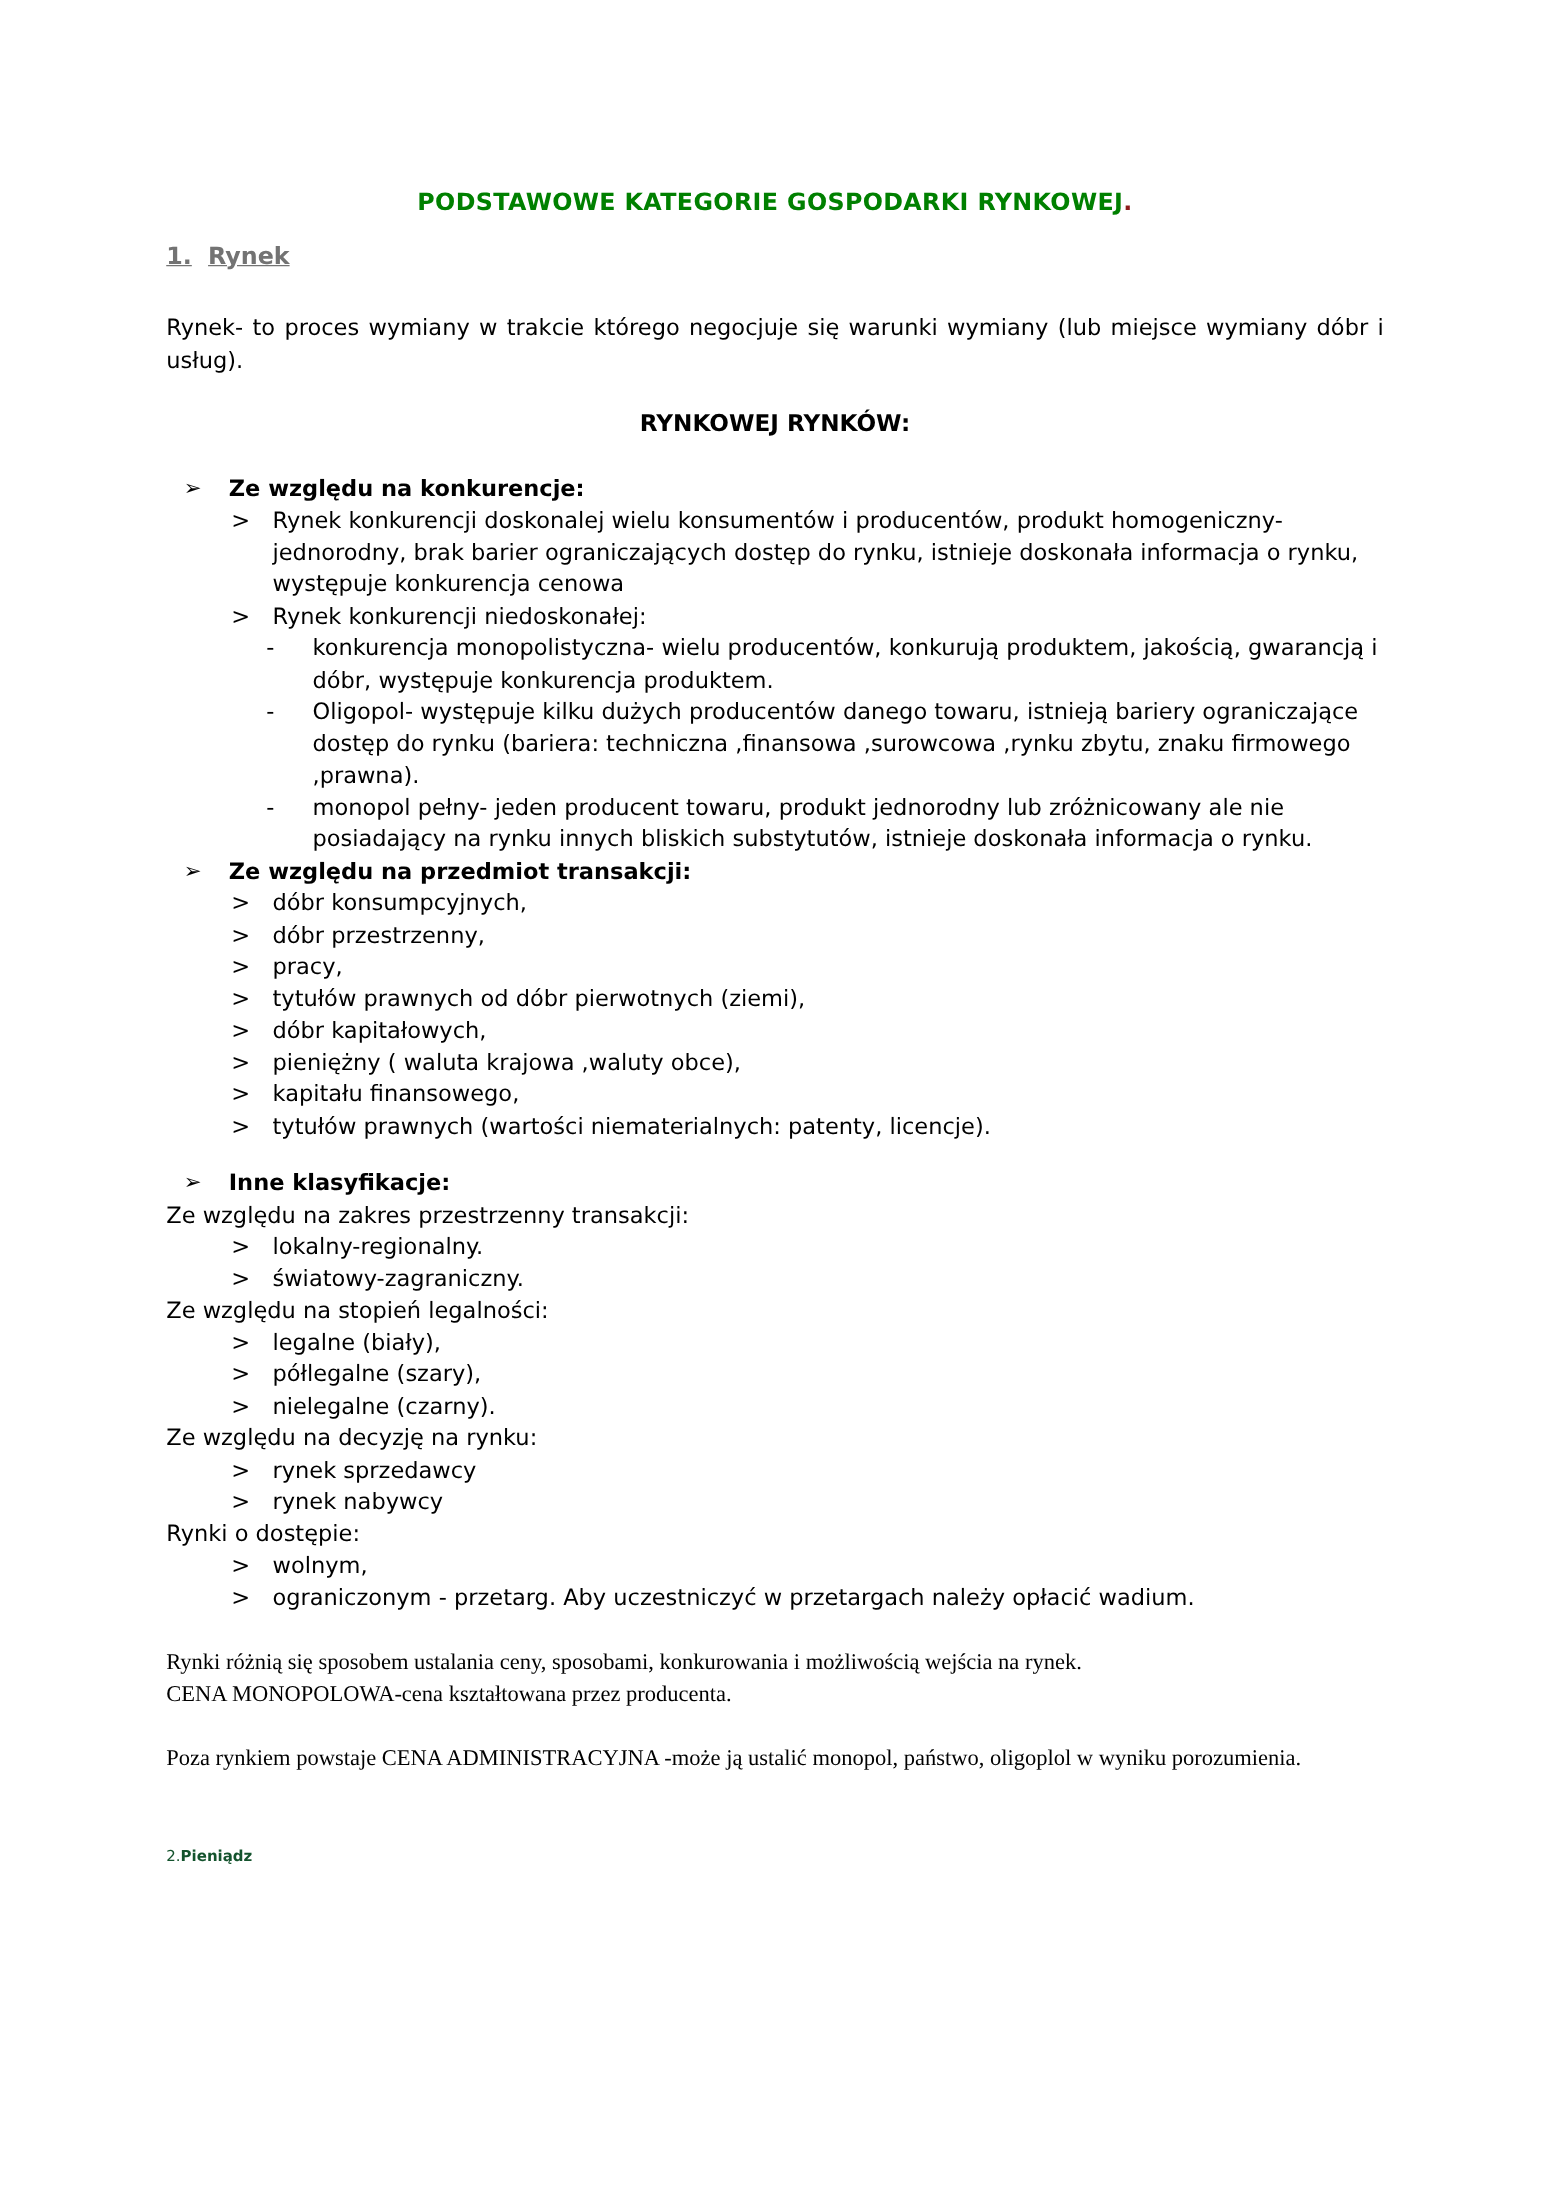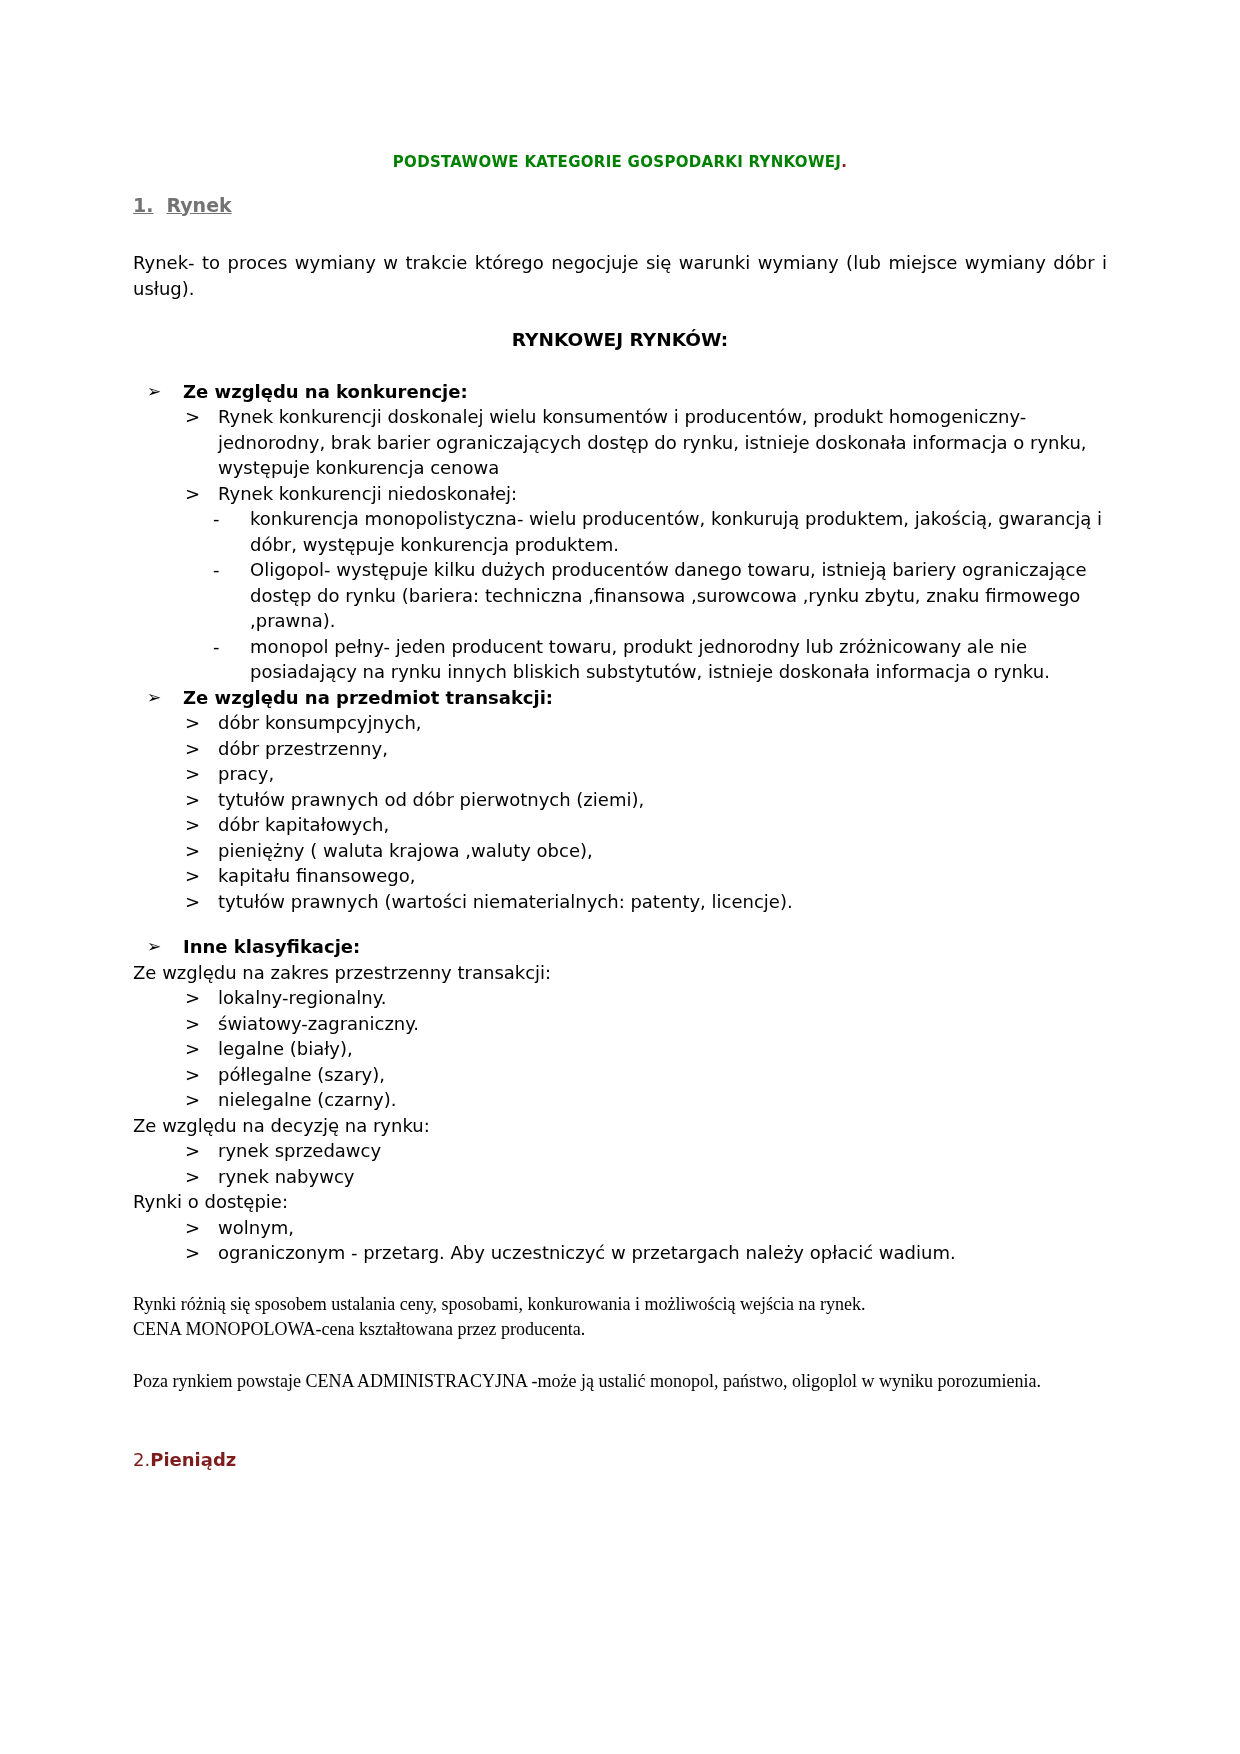--- a/index.html
+++ b/index.html
@@ -12,33 +12,33 @@
   .page {
     box-sizing: border-box;
     width: 1240px; height: 1754px;
     padding: 150px 133px 0 133px;
     background: #ffffff;
     overflow: hidden;
   }
   .doc-title {
     margin: 0 0 17px 0;
     text-align: center;
-    font-size: 15px; font-weight: bold;
+    font-size: 19px; font-weight: bold;
     color: #008000;
     letter-spacing: 0.3px;
   }
   .doc-title .dot { color: #8e1b1b; }
   .h-red {
     margin: 0 0 32px 0;
     font-size: 19px; font-weight: bold;
     color: #737373;
     text-decoration: underline;
   }
   .h-red .num { margin-right: 13px; }
-  .h-red2 { margin: 53px 0 0 0; font-size: 18px; color: #7f1d1d; }
+  .h-red2 { margin: 53px 0 0 0; font-size: 12px; color: #14532d; }
   .h-red2 .num { font-weight: normal; }
   .h-red2 .ttl { font-weight: bold; }
   .intro { margin: 0 0 26px 0; text-align: justify; }
   .intro b { font-weight: normal; }
   .subtitle {
     margin: 0 0 26px 0;
     text-align: center;
     font-size: 18.5px; font-weight: bold;
   }
   .li { display: flex; align-items: flex-start; }
@@ -139,20 +139,21 @@
   <p class="group-label">Ze względu na zakres przestrzenny transakcji:</p>
   <div class="li l2">
     <span class="marker">&gt;</span>
     <div class="txt">lokalny-regionalny.</div>
   </div>
   <div class="li l2">
     <span class="marker">&gt;</span>
     <div class="txt">światowy-zagraniczny.</div>
   </div>
 
+  <p class="group-label">Ze względu na stopień legalności:</p>
   <div class="li l2">
     <span class="marker">&gt;</span>
     <div class="txt">legalne (biały),</div>
   </div>
   <div class="li l2">
     <span class="marker">&gt;</span>
     <div class="txt">półlegalne (szary),</div>
   </div>
   <div class="li l2">
     <span class="marker">&gt;</span>

